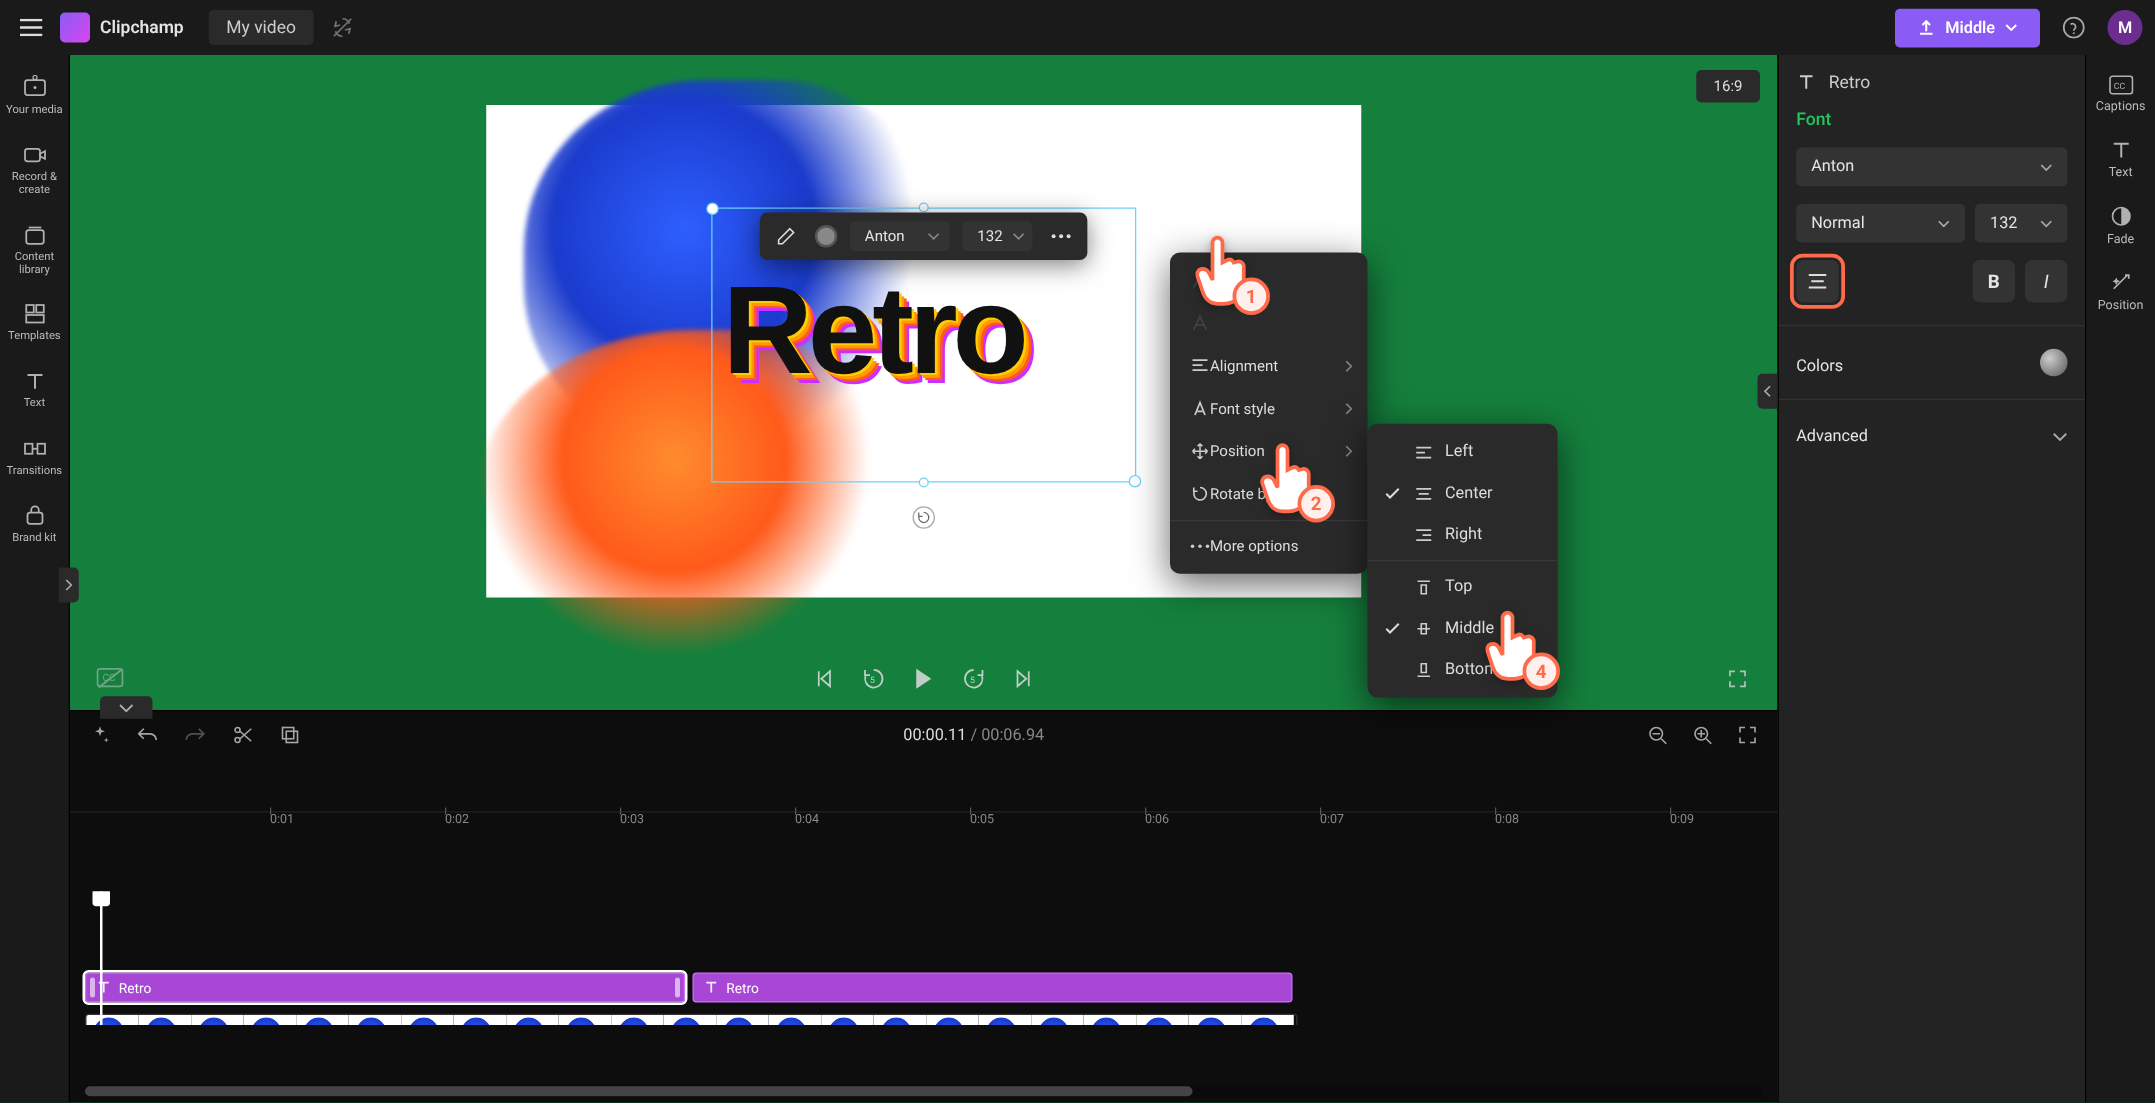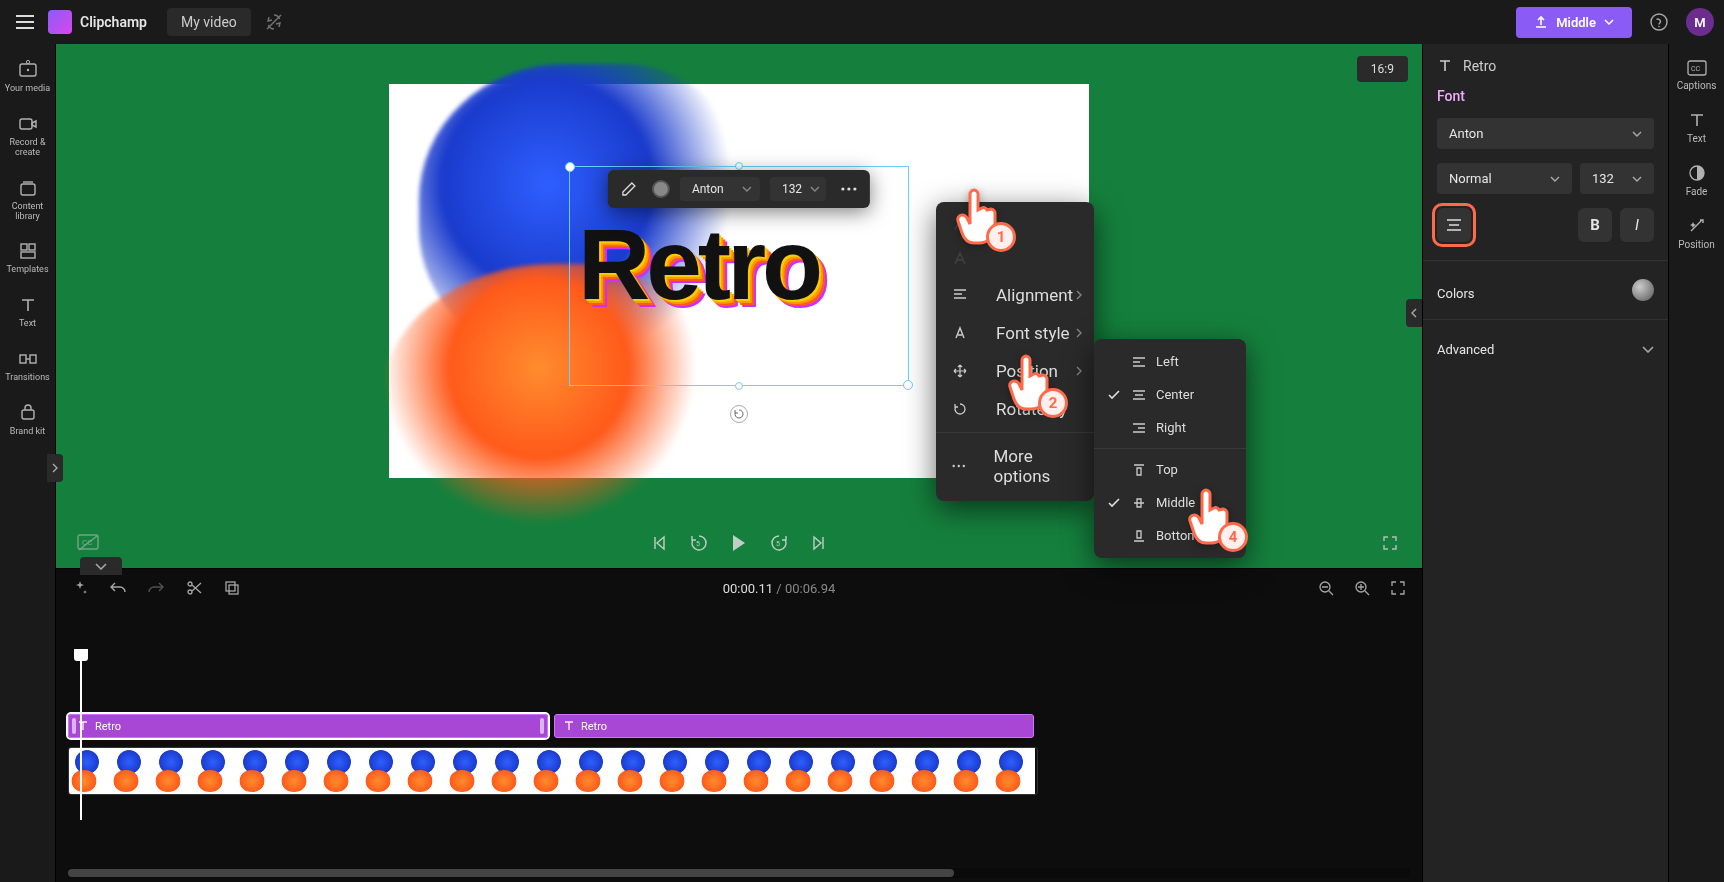--- a/index.html
+++ b/index.html
@@ -73,21 +73,21 @@
   .ft-icon { width:26px; height:26px; display:flex; align-items:center; justify-content:center; border-radius:4px; }
   .color-swatch { width:18px; height:18px; border-radius:50%; border:2px solid #555; background:#888; }
   .ft-select { background:var(--bg-button); border-radius:4px; padding:5px 28px 5px 12px; position:relative; font-size:12px; min-width:80px; }
   .ft-select .chev { position:absolute; right:8px; top:50%; transform:translateY(-50%); }
   .ft-num { background:var(--bg-button); border-radius:4px; padding:5px 24px 5px 12px; position:relative; font-size:12px; }
   .ft-num .chev { position:absolute; right:6px; top:50%; transform:translateY(-50%); }
   .ft-more { width:26px; height:26px; display:flex; align-items:center; justify-content:center; }
 
   
   .ctx-menu { position:absolute; top:158px; left:880px; width:158px; background:#2a2a2a; border-radius:8px; padding:6px 0; box-shadow:0 8px 30px rgba(0,0,0,.6); z-index:4; }
-  .ctx-item { display:flex; align-items:center; gap:28px; padding:9px 16px; font-size:17px; color:#ddd; position:relative; }
+  .ctx-item { display:flex; align-items:center; gap:0; padding:9px 16px; font-size:12px; color:#ddd; position:relative; }
   .ctx-item .arrow-r { position:absolute; right:12px; }
   .ctx-sep { height:1px; background:#3a3a3a; margin:4px 0; }
   .ctx-fade-top { opacity:.25; }
 
   .sub-menu { position:absolute; top:295px; left:1038px; width:152px; background:#2a2a2a; border-radius:8px; padding:6px 0; box-shadow:0 8px 30px rgba(0,0,0,.6); z-index:4; }
   .sub-item { display:flex; align-items:center; gap:10px; padding:9px 14px 9px 12px; font-size:13px; color:#ddd; position:relative; }
   .sub-item .check { width:16px; display:flex; justify-content:center; }
   .sub-sep { height:1px; background:#3a3a3a; margin:4px 0; }
 
   
@@ -134,21 +134,21 @@
   .thumb .t-orange { position:absolute; bottom:2px; left:2px; width:26px; height:22px; background:radial-gradient(circle,#ff8c2e,#ff5a1a 70%,transparent 75%); border-radius:50%; }
   .thumb::after { content:""; position:absolute; inset:0; background:#fff; z-index:-1; }
   .thumb-bg { position:absolute; inset:0; background:#fff; }
 
   .hscroll { height:10px; background:#0a0a0a; position:relative; margin:6px 12px 4px; }
   .hscroll-thumb { position:absolute; top:1px; left:0; height:8px; background:#444; border-radius:4px; }
 
   
   .rightpanel { width:246px; background:var(--bg-panel); border-left:1px solid #000; display:flex; flex-direction:column; padding:14px 14px; gap:14px; }
   .panel-title-row { display:flex; align-items:center; gap:10px; color:#ccc; font-size:14px; }
-  .panel-section-label { font-size:14px; color:#f0abfc; font-weight:500; }
+  .panel-section-label { font-size:14px; color:#22c55e; font-weight:500; }
   .panel-select { background:var(--bg-button); border-radius:4px; padding:8px 12px; display:flex; align-items:center; justify-content:space-between; font-size:13px; }
   .panel-row { display:flex; gap:8px; }
   .panel-row .panel-select:first-child { flex:1; }
   .panel-row .panel-select.num { width:74px; }
   .btn-row { display:flex; gap:8px; align-items:center; }
   .align-btn { width:34px; height:34px; background:var(--bg-button); border-radius:6px; display:flex; align-items:center; justify-content:center; }
   .align-btn.highlighted { position:relative; }
   .align-btn.highlighted::after { content:""; position:absolute; inset:-5px; border:3px solid var(--highlight-orange); border-radius:10px; }
   .bi-btn { width:34px; height:34px; background:var(--bg-button); border-radius:6px; display:flex; align-items:center; justify-content:center; font-size:15px; }
   .bold-ind { font-weight:700; }
@@ -559,20 +559,31 @@
               </svg>
           </div>
           <div class="zoom-btn">
             <svg width="16" height="16" viewBox="0 0 16 16">
                 <path d="M6 2H2v4M10 2h4v4M6 14H2v-4M10 14h4v-4" stroke="#ccc" stroke-width="1.3" fill="none"></path>
               </svg>
           </div>
         </div>
       </div>
 
+      <div class="ruler">
+        <div class="tick" style="left:160px">0:01</div>
+        <div class="tick" style="left:300px">0:02</div>
+        <div class="tick" style="left:440px">0:03</div>
+        <div class="tick" style="left:580px">0:04</div>
+        <div class="tick" style="left:720px">0:05</div>
+        <div class="tick" style="left:860px">0:06</div>
+        <div class="tick" style="left:1000px">0:07</div>
+        <div class="tick" style="left:1140px">0:08</div>
+        <div class="tick" style="left:1280px">0:09</div>
+      </div>
 
       <div class="tracks">
         <div class="playhead"></div>
 
         <div style="height:56px"></div>
 
         <div class="text-track-row">
           <div class="text-clip selected" style="width:480px; margin-left:0;">
             <span class="grip l"></span>
             <svg class="tc-icon" width="12" height="12" viewBox="0 0 12 12">

